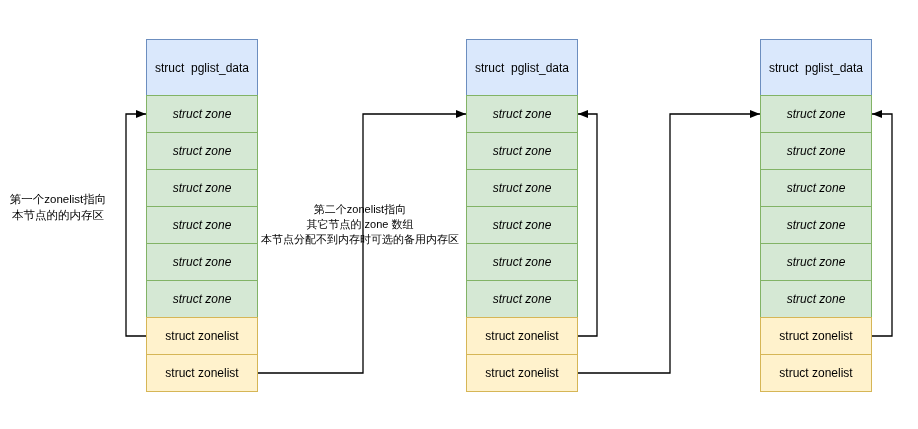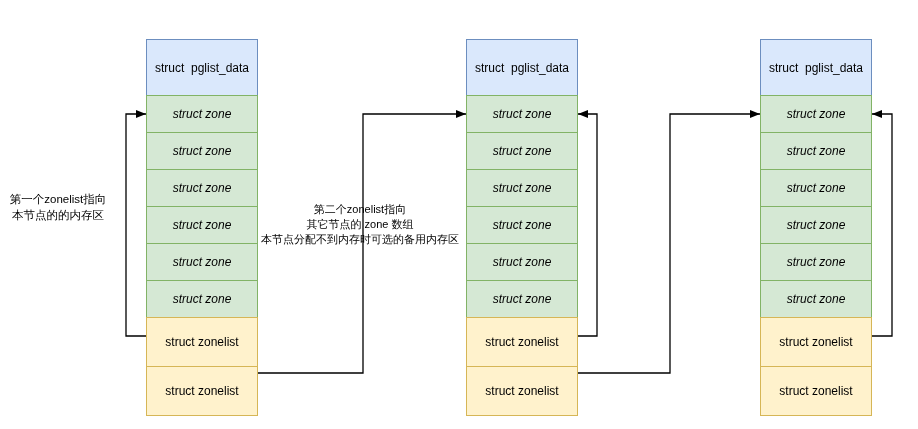--- a/index.html
+++ b/index.html
@@ -24,21 +24,21 @@
     height:57px;background:var(--header-fill,#dae8fc);
     border:1px solid var(--header-stroke,#6c8ebf);
   }
   .cell.zone{
     height:38px;margin-top:-1px;
     background:var(--zone-fill,#d5e8d4);
     border:1px solid var(--zone-stroke,#82b366);
     font-style:italic;
   }
   .cell.zonelist{
-    height:50px;margin-top:-1px;
+    height:38px;margin-top:-1px;
     background:var(--zonelist-fill,#fff2cc);
     border:1px solid var(--zonelist-stroke,#d6b656);
   }
   svg.arrows{position:absolute;left:0;top:0;width:918px;height:429px;pointer-events:none;}
   svg.arrows path.edge{fill:none;stroke:var(--arrow,#000);stroke-width:1.3px;}
   svg.arrows .arrowhead{fill:var(--arrow,#000);}
   .annotation{
     position:absolute;text-align:center;color:var(--text,#000);
   }
   .annotation-1{left:2px;top:191px;width:112px;font-size:11.5px;line-height:16px;}

